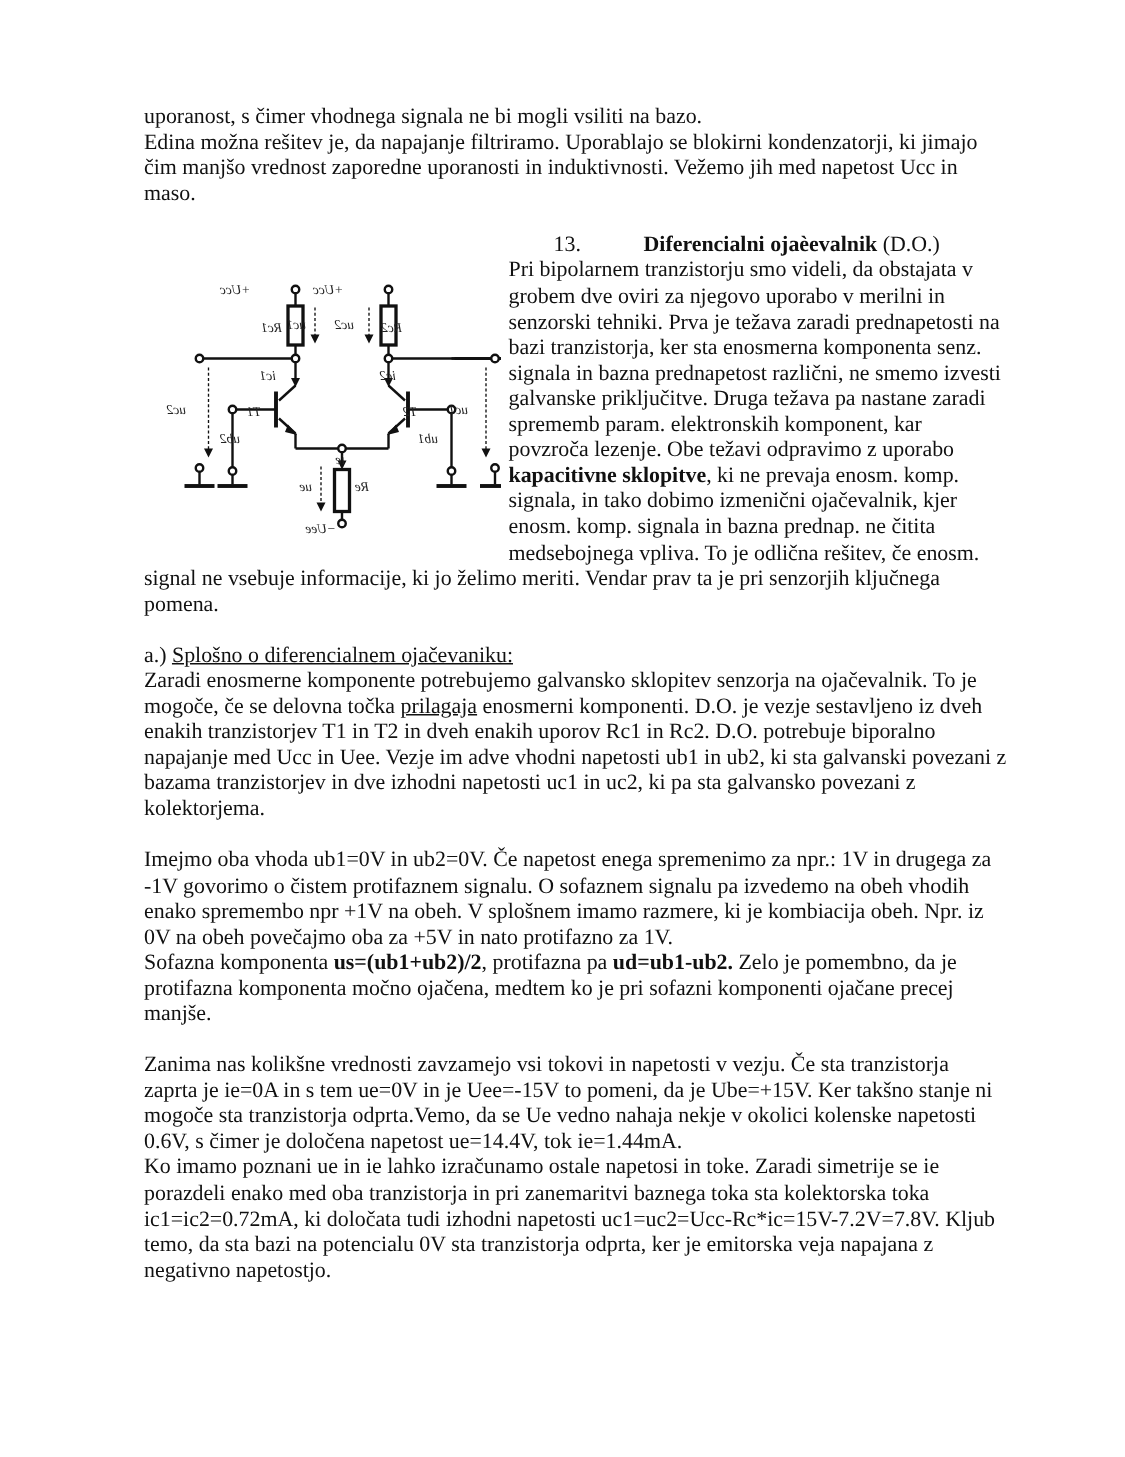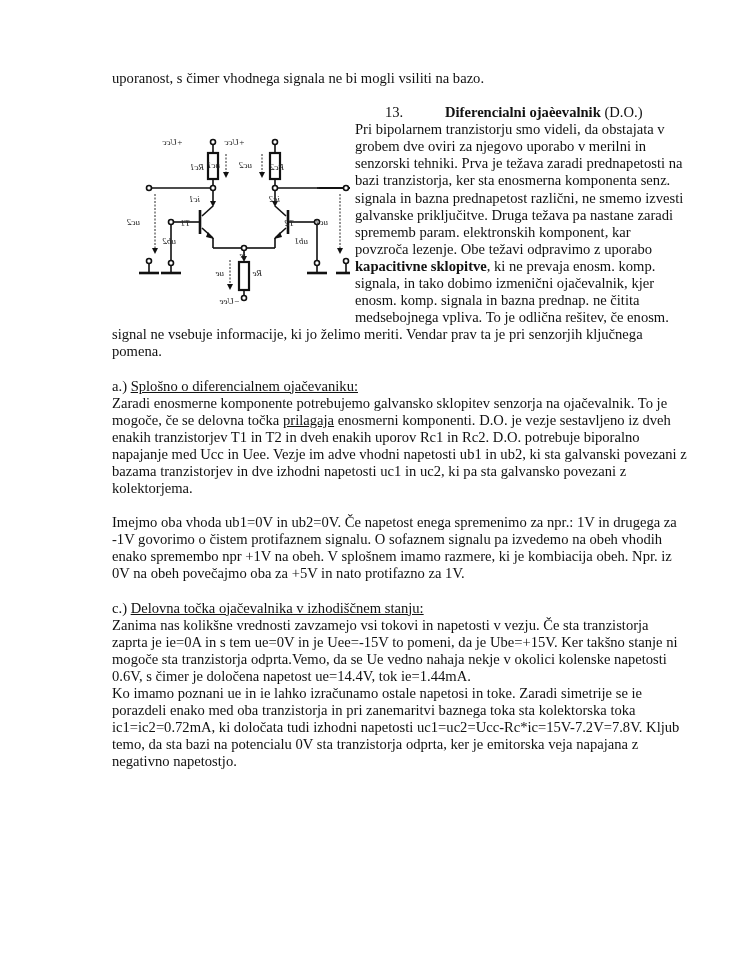--- a/index.html
+++ b/index.html
@@ -1,38 +1,39 @@
 <!DOCTYPE html>
 <html><head>
   <meta charset="utf-8">
   <style>
     html, body { margin: 0; padding: 0; background: #ffffff; }
     body { width: 750px; height: 971px; position: relative; overflow: hidden; }
     .page {
-      position: absolute; left: 112px; top: 70px; width: 575px;
+      position: absolute; left: 96px; top: 70px; width: 575px;
       font-family: "Liberation Serif", serif; font-size: 14.6px; line-height: 17.1px; color: #111;
     }
     p { margin: 0; }
     .gap { height: 17px; }
     .float-wrap { position: relative; }
     .figure {
       float: left; width: 238px; height: 205px; margin-right: 5px; margin-top: 4px;
     }
     .figure svg { display: block; }
     .heading-line { padding-left: 30px; }
     .heading-num { display: inline-block; width: 60px; }
     b { font-weight: bold; }
     u { text-decoration: underline; }
   </style>
 </head>
 <body>
 
 <div class="page">
 
   <p>uporanost, s čimer vhodnega signala ne bi mogli vsiliti na bazo.</p>
+  <p>Edina možna rešitev je, da napajanje filtriramo. Uporablajo se blokirni kondenzatorji, ki jimajo čim manjšo vrednost zaporedne uporanosti in induktivnosti. Vežemo jih med napetost Ucc in maso.</p>
   <div class="gap"></div>
 
   <div class="float-wrap">
     <div class="figure">
       <svg width="238" height="205" viewBox="0 0 238 205" xmlns="http://www.w3.org/2000/svg">
         <g transform="translate(238,0) scale(-1,1)" stroke="#111" fill="none" stroke-width="1.6">
 
           <circle cx="75" cy="34" r="2.5" fill="#fff"></circle>
           <circle cx="137" cy="34" r="2.5" fill="#fff"></circle>
 
@@ -151,23 +152,23 @@
 
   <div>
     <p><span>a.) </span><u>Splošno o diferencialnem ojačevaniku:</u></p>
     <p><span>Zaradi enosmerne komponente potrebujemo galvansko sklopitev senzorja na ojačevalnik. To je mogoče, če se delovna točka </span><u>prilagaja</u><span> enosmerni komponenti. D.O. je vezje sestavljeno iz dveh enakih tranzistorjev T1 in T2 in dveh enakih uporov Rc1 in Rc2. D.O. potrebuje biporalno napajanje med Ucc in Uee. Vezje im adve vhodni napetosti ub1 in ub2, ki sta galvanski povezani z bazama tranzistorjev in dve izhodni napetosti uc1 in uc2, ki pa sta galvansko povezani z kolektorjema.</span></p>
   </div>
 
   <div class="gap"></div>
 
   <div>
     <p>Imejmo oba vhoda ub1=0V in ub2=0V. Če napetost enega spremenimo za npr.: 1V in drugega za -1V govorimo o čistem protifaznem signalu. O sofaznem signalu pa izvedemo na obeh vhodih enako spremembo npr +1V na obeh. V splošnem imamo razmere, ki je kombiacija obeh. Npr. iz 0V na obeh povečajmo oba za +5V in nato protifazno za 1V.</p>
+    <p><span>Sofazna komponenta </span><b>us=(ub1+ub2)/2</b><span>, protifazna pa </span><b>ud=ub1-ub2.</b><span> Zelo je pomembno, da je protifazna komponenta močno ojačena, medtem ko je pri sofazni komponenti ojačane precej manjše.</span></p>
   </div>
 
   <div class="gap"></div>
 
   <div>
-    <p><span>c.) </span><u>Delovna točka ojačevalnika v izhodiščnem stanju:</u></p>
     <p>Zanima nas kolikšne vrednosti zavzamejo vsi tokovi in napetosti v vezju. Če sta tranzistorja zaprta je ie=0A in s tem ue=0V in je Uee=-15V to pomeni, da je Ube=+15V. Ker takšno stanje ni mogoče sta tranzistorja odprta.Vemo, da se Ue vedno nahaja nekje v okolici kolenske napetosti 0.6V, s čimer je določena napetost ue=14.4V, tok ie=1.44mA.</p>
     <p>Ko imamo poznani ue in ie lahko izračunamo ostale napetosi in toke. Zaradi simetrije se ie porazdeli enako med oba tranzistorja in pri zanemaritvi baznega toka sta kolektorska toka ic1=ic2=0.72mA, ki določata tudi izhodni napetosti uc1=uc2=Ucc-Rc*ic=15V-7.2V=7.8V. Kljub temo, da sta bazi na potencialu 0V sta tranzistorja odprta, ker je emitorska veja napajana z negativno napetostjo.</p>
   </div>
 
 </div>
 
 </body></html>

